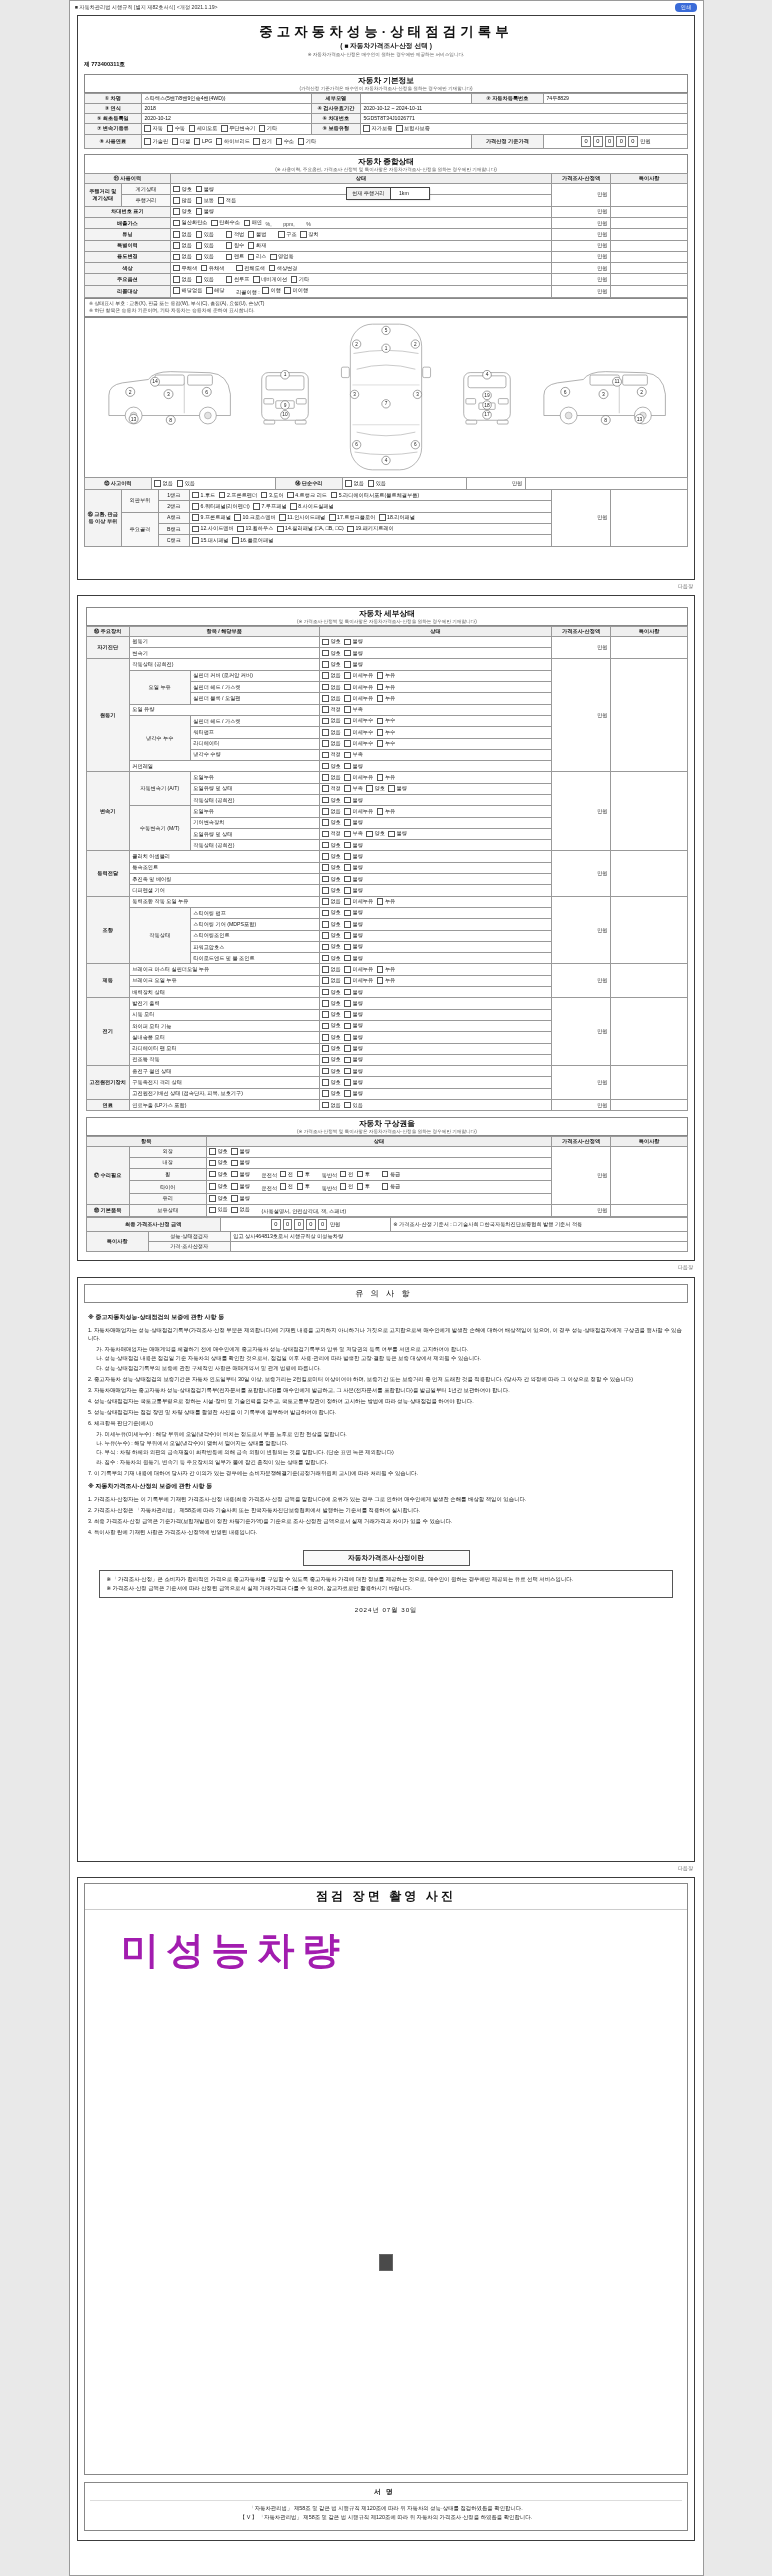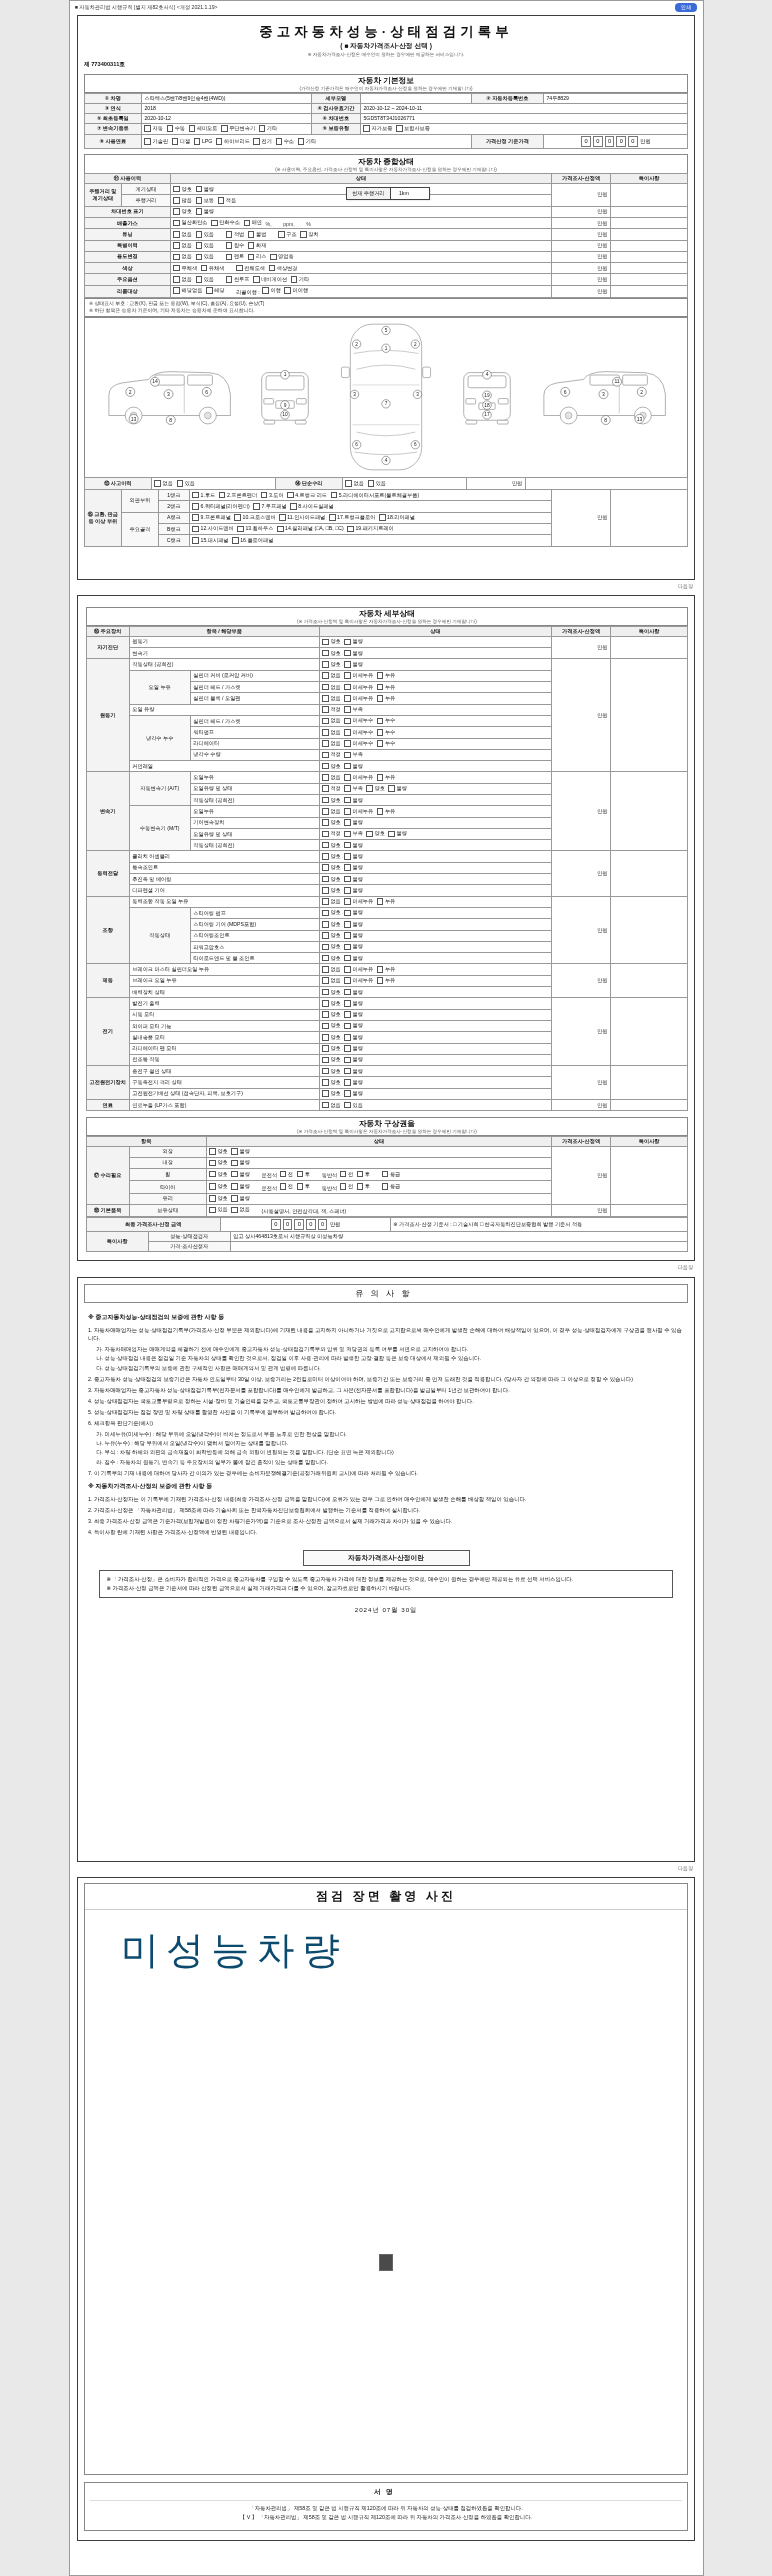--- a/index.html
+++ b/index.html
@@ -40,21 +40,21 @@
   .notice-title{border:0.5px solid #888;text-align:center;font-size:8.2px;font-weight:normal;letter-spacing:7.2px;padding:3.1px 0;margin-top:1px;}
   .n-body{padding:5.2px 4.1px 2.1px;font-size:5.4px;line-height:1.55;}
   .n-sec{font-weight:bold;font-size:6px;margin:5.2px 0 3.1px;}
   .n-item{margin:2.6px 0;}
   .n-sub{margin:1px 0 1px 8.2px;color:#222;}
   .box-title{width:165px;margin:9.3px auto 0;border:0.5px solid #555;text-align:center;font-weight:bold;font-size:6.7px;padding:2.6px 0;background:#fafafa;}
   .info-box{border:0.5px solid #555;margin:4.1px 15.5px 0;padding:4.1px 6.2px;font-size:5.4px;line-height:1.6;}
   .doc-date{text-align:center;font-size:6.2px;margin-top:8.2px;letter-spacing:1px;}
   .photo-box{border:0.5px solid #888;height:592px;box-sizing:border-box;position:relative;}
   .photo-title{text-align:center;font-weight:bold;font-size:12px;letter-spacing:3.1px;padding:4.1px 0;border-bottom:0.5px solid #ccc;}
-  .big-text{font-size:38px;font-weight:normal;letter-spacing:7.2px;margin:14.4px 0 0 36px;color:#0c4a6e;}
+  .big-text{font-size:38px;font-weight:bold;letter-spacing:7.2px;margin:14.4px 0 0 36px;color:#a21caf;}
   .stamp{width:13.4px;height:17.5px;background:#4a4a4a;margin:278px auto 0;border-radius:1px;box-shadow:inset 0 0 0 1px #666;}
   .sign-box{border:0.5px solid #888;margin-top:7.2px;padding:5.2px 5.2px 7.2px;}
   .sign-title{text-align:center;font-weight:bold;font-size:6.7px;letter-spacing:5.2px;margin-bottom:4.1px;border-bottom:0.5px solid #ddd;padding-bottom:2.6px;}
   .sign-line{text-align:center;font-size:5.4px;margin:2.1px 0;color:#222;}
   #page1{min-height:565px;} #page2{min-height:654px;padding-left:8px;} #page3{min-height:585px;}
 </style>
 </head>
 <body>
 
 <div class="canvas">

